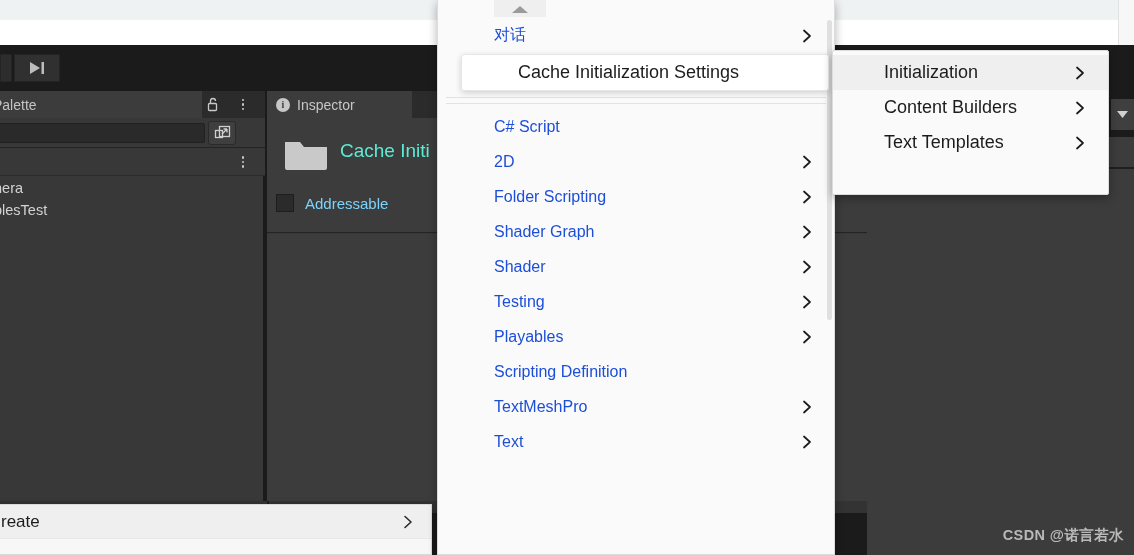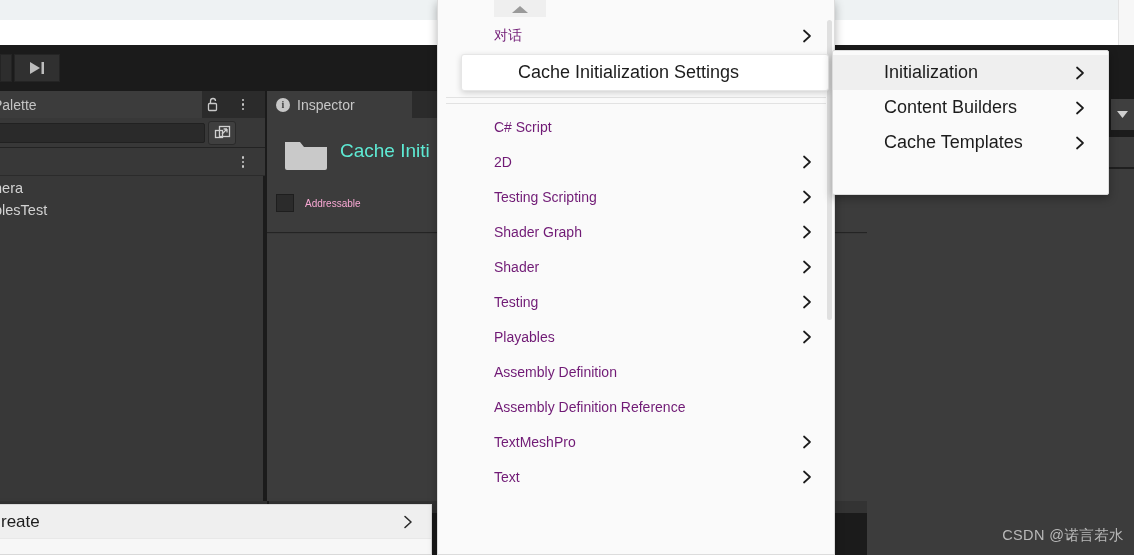--- a/index.html
+++ b/index.html
@@ -162,21 +162,21 @@
   }
   .addressable-row {
     position: absolute; left: 9px; top: 76px;
     display: flex; align-items: center; gap: 11px;
   }
   .checkbox {
     width: 18px; height: 18px;
     background: #2b2b2b; border: 1px solid #1e1e1e;
     box-sizing: border-box;
   }
-  .addressable-label { color: #f9a8d4; font-size: 10px; }
+  .addressable-label { color: #7dd3fc; font-size: 15px; }
   .inspector-lower {
     position: absolute; left: 0; top: 143px; width: 600px; height: 267px;
     background: #3c3c3c;
   }
 
   
   .right-region {
     position: absolute; left: 867px; top: 46px; width: 267px; height: 410px;
     background: #383838;
   }
@@ -259,22 +259,22 @@
     display: flex; align-items: center; justify-content: center;
   }
   .dd-list {
     position: absolute; left: 0; top: 18px; width: 396px;
   }
   .dd-item {
     position: relative;
     height: 35px;
     display: flex; align-items: center;
     padding-left: 56px;
-    color: #701a75;
-    font-size: 14px;
+    color: #1d4ed8;
+    font-size: 16px;
     box-sizing: border-box;
   }
   .dd-item .chev {
     position: absolute; right: 22px; top: 50%; transform: translateY(-50%);
   }
   .dd-separator {
     height: 1px; background: #e2e2e2; margin: 4px 8px 5px 8px;
   }
   
   .dd-highlight {
@@ -318,20 +318,21 @@
   }
 
   .chev svg, .scroll-up-arrow svg { display: block; }
 
   
   .watermark {
     position: absolute; right: 10px; bottom: 10px;
     color: #b9b9b9; font-size: 14.5px;
     letter-spacing: 0.4px;
     z-index: 9;
+    font-weight: bold;
   }
 </style>
 </head>
 <body>
 
 <div class="page-band-top"></div>
 <div class="page-band-white"></div>
 <div class="page-band-edge"></div>
 
 <div class="unity-root">
@@ -474,21 +475,21 @@
       </div>
       <div class="dd-item">
         <span>2D</span>
         <span class="chev">
           <svg width="10" height="15" viewBox="0 0 10 15">
             <path d="M2 2 L8 7.5 L2 13" fill="none" stroke="#1c1c1c" stroke-width="1.7" stroke-linecap="round" stroke-linejoin="round"></path>
           </svg>
         </span>
       </div>
       <div class="dd-item">
-        <span>Testing Scripting</span>
+        <span>Folder Scripting</span>
         <span class="chev">
           <svg width="10" height="15" viewBox="0 0 10 15">
             <path d="M2 2 L8 7.5 L2 13" fill="none" stroke="#1c1c1c" stroke-width="1.7" stroke-linecap="round" stroke-linejoin="round"></path>
           </svg>
         </span>
       </div>
       <div class="dd-item">
         <span>Shader Graph</span>
         <span class="chev">
           <svg width="10" height="15" viewBox="0 0 10 15">
@@ -514,24 +515,21 @@
       </div>
       <div class="dd-item">
         <span>Playables</span>
         <span class="chev">
           <svg width="10" height="15" viewBox="0 0 10 15">
             <path d="M2 2 L8 7.5 L2 13" fill="none" stroke="#1c1c1c" stroke-width="1.7" stroke-linecap="round" stroke-linejoin="round"></path>
           </svg>
         </span>
       </div>
       <div class="dd-item">
-        <span>Assembly Definition</span>
-      </div>
-      <div class="dd-item">
-        <span>Assembly Definition Reference</span>
+        <span>Scripting Definition</span>
       </div>
       <div class="dd-item">
         <span>TextMeshPro</span>
         <span class="chev">
           <svg width="10" height="15" viewBox="0 0 10 15">
             <path d="M2 2 L8 7.5 L2 13" fill="none" stroke="#1c1c1c" stroke-width="1.7" stroke-linecap="round" stroke-linejoin="round"></path>
           </svg>
         </span>
       </div>
       <div class="dd-item">
@@ -562,21 +560,21 @@
     </div>
     <div class="sm-item">
       <span>Content Builders</span>
       <span class="chev">
         <svg width="10" height="15" viewBox="0 0 10 15">
           <path d="M2 2 L8 7.5 L2 13" fill="none" stroke="#1c1c1c" stroke-width="1.7" stroke-linecap="round" stroke-linejoin="round"></path>
         </svg>
       </span>
     </div>
     <div class="sm-item">
-      <span>Cache Templates</span>
+      <span>Text Templates</span>
       <span class="chev">
         <svg width="10" height="15" viewBox="0 0 10 15">
           <path d="M2 2 L8 7.5 L2 13" fill="none" stroke="#1c1c1c" stroke-width="1.7" stroke-linecap="round" stroke-linejoin="round"></path>
         </svg>
       </span>
     </div>
   </div>
 
 <div class="watermark">CSDN @诺言若水</div>
 

